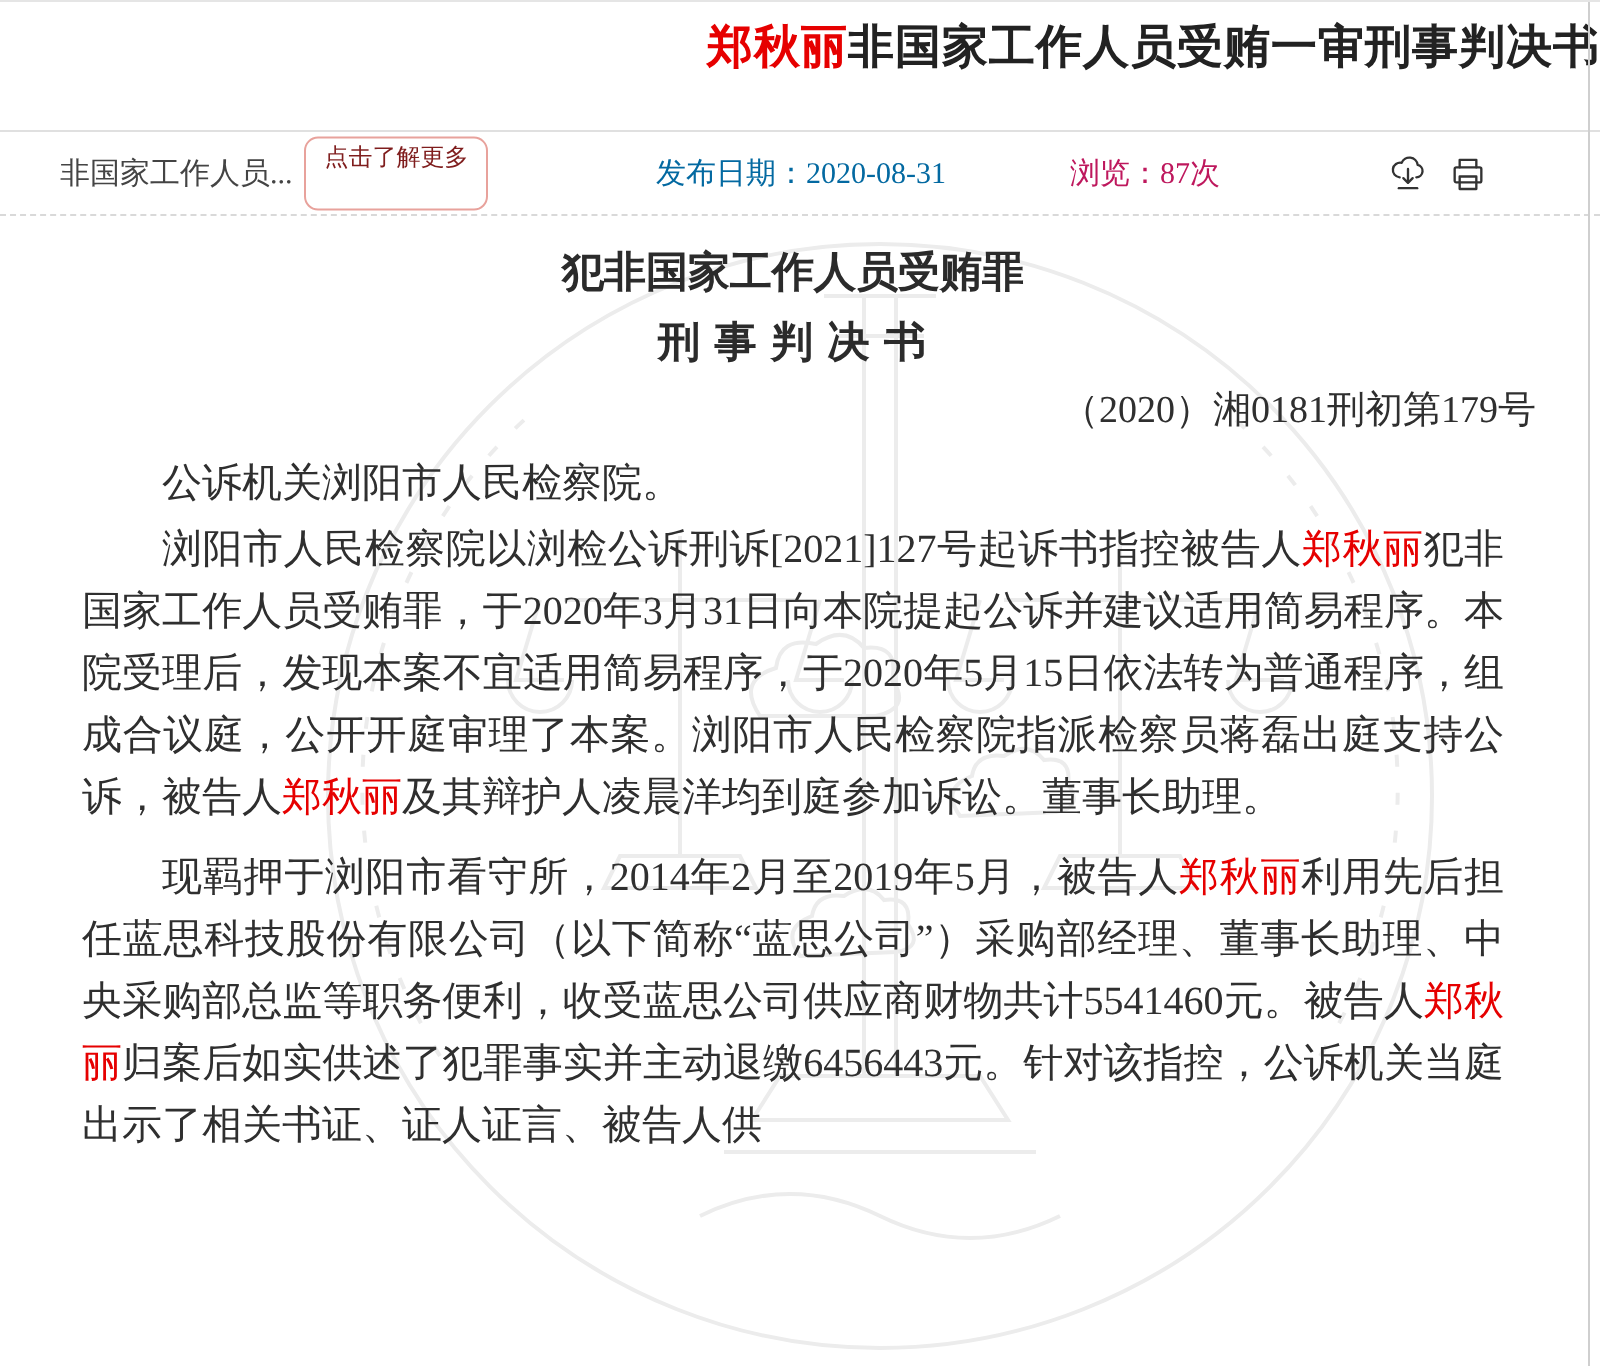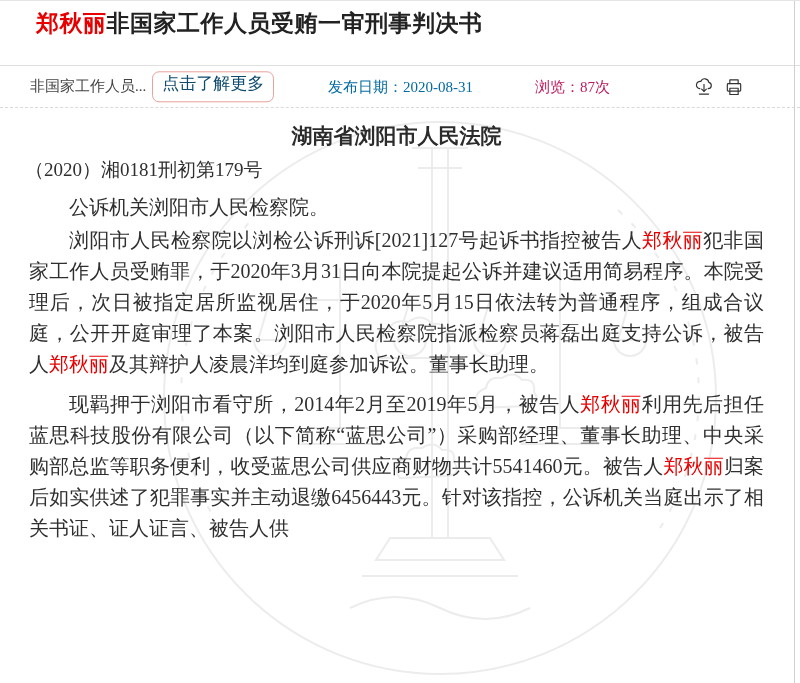--- a/index.html
+++ b/index.html
@@ -8,65 +8,65 @@
     font-family: "Liberation Serif", "DejaVu Serif", serif;
     color: #333;
     position: relative;
     border-top: 1px solid #e5e5e5;
   }
   :root { --hl: #e60000; }
 
   
   .title-wrap {
     height: 64px;
-    display: flex; align-items: flex-start; justify-content: flex-start;
+    display: flex; align-items: flex-start; justify-content: flex-end;
     padding-top: 7px;
     margin-left: 36px;
   }
   .page-title {
     font-size: 23px; font-weight: bold; color: #222;
     letter-spacing: 0.5px; white-space: nowrap;
   }
   .page-title .hl { color: var(--hl); }
 
   
   .meta-bar {
     position: relative; height: 43px;
     border-top: 1px solid #e0e0e0;
     border-bottom: 1px dashed #d9d9d9;
     font-size: 15px; color: #444;
   }
   .meta-item { position: absolute; top: 50%; transform: translateY(-50%); white-space: nowrap; }
   .meta-left { left: 30px; display: flex; align-items: center; gap: 6px; }
   .more-btn {
-    font-family: inherit; font-size: 17px; color: #0c4a6e;
+    font-family: inherit; font-size: 12px; color: #7f1d1d;
     background: #fff; border: 1px solid #e8a29c; border-radius: 7px;
-    padding: 2px 9px 7px; cursor: pointer; line-height: 1.2;
+    padding: 2px 9px 19px; cursor: pointer; line-height: 1.2;
   }
   .meta-date { left: 328px; color: #0369a1; }
   .meta-views { left: 535px; color: #be185d; }
   .meta-icons { right: 56px; display: flex; align-items: center; gap: 10px; }
   .icon-btn { width: 20px; height: 20px; cursor: pointer; display: inline-flex; }
   .icon-btn svg { width: 100%; height: 100%; stroke: #333; fill: none; stroke-width: 1.4; stroke-linecap: round; stroke-linejoin: round; }
 
   
   .doc {
     position: relative;
     padding: 14px 32px 0 25px;
   }
   .doc-text { position: relative; z-index: 1; }
   .court-name { text-align: center; font-size: 21px; font-weight: bold; color: #2b2b2b; }
   .doc-type   { text-align: center; font-size: 21px; font-weight: bold; color: #2b2b2b; margin-top: 7px; letter-spacing: 1px; }
-  .case-no    { text-align: left; font-size: 19px; color: #2f2f2f; margin-top: 7px; }
+  .case-no    { text-align: right; font-size: 19px; color: #2f2f2f; margin-top: 7px; }
 
   .doc-body { margin-top: 9px; }
   .doc-para {
     font-size: 20px; line-height: 31px; color: #2f2f2f;
     text-align: justify; text-justify: inter-ideograph;
-    text-indent: 2em; margin: 2px 4px;
+    text-indent: 2em; margin: 2px 16px;
   }
   .doc-para:last-child { margin-top: 9px; }
   .doc-para .hl { color: var(--hl); }
 
   
   .watermark {
     position: absolute; left: 150px; top: 0px; width: 580px; height: 580px;
     z-index: 0; pointer-events: none;
   }
   .watermark svg { width: 100%; height: 100%; }
@@ -144,23 +144,24 @@
       <path d="M330 300 q-10 -14 6 -20 q2 -12 16 -10 q12 -8 20 2 q14 -2 12 12 q8 12 -6 14 z"></path>
       <path d="M250 370 q-10 -14 6 -20 q2 -12 16 -10 q12 -8 20 2 q14 -2 12 12 q8 12 -6 14 z"></path>
 
       <path d="M240 430 h100 l14 22 h-128 z"></path>
       <line x1="212" y1="468" x2="368" y2="468"></line>
       <path d="M200 500 q45 -22 90 0 q45 22 90 0"></path>
     </svg>
   </div>
 
   <div class="doc-text">
-    <div class="court-name">湖南省浏阳市人民法院</div>
+    <div class="court-name">犯非国家工作人员受贿罪</div>
+    <div class="doc-type">刑 事 判 决 书</div>
     <div class="case-no">（2020）湘0181刑初第179号</div>
     <div class="doc-body">
         <p class="doc-para"><span>公诉机关浏阳市人民检察院。</span></p>
-        <p class="doc-para"><span>浏阳市人民检察院以浏检公诉刑诉[2021]127号起诉书指控被告人</span><span class="hl">郑秋丽</span><span>犯非国家工作人员受贿罪，于2020年3月31日向本院提起公诉并建议适用简易程序。本院受理后，次日被指定居所监视居住，于2020年5月15日依法转为普通程序，组成合议庭，公开开庭审理了本案。浏阳市人民检察院指派检察员蒋磊出庭支持公诉，被告人</span><span class="hl">郑秋丽</span><span>及其辩护人凌晨洋均到庭参加诉讼。董事长助理。</span></p>
+        <p class="doc-para"><span>浏阳市人民检察院以浏检公诉刑诉[2021]127号起诉书指控被告人</span><span class="hl">郑秋丽</span><span>犯非国家工作人员受贿罪，于2020年3月31日向本院提起公诉并建议适用简易程序。本院受理后，发现本案不宜适用简易程序，于2020年5月15日依法转为普通程序，组成合议庭，公开开庭审理了本案。浏阳市人民检察院指派检察员蒋磊出庭支持公诉，被告人</span><span class="hl">郑秋丽</span><span>及其辩护人凌晨洋均到庭参加诉讼。董事长助理。</span></p>
         <p class="doc-para"><span>现羁押于浏阳市看守所，2014年2月至2019年5月，被告人</span><span class="hl">郑秋丽</span><span>利用先后担任蓝思科技股份有限公司（以下简称“蓝思公司”）采购部经理、董事长助理、中央采购部总监等职务便利，收受蓝思公司供应商财物共计5541460元。被告人</span><span class="hl">郑秋丽</span><span>归案后如实供述了犯罪事实并主动退缴6456443元。针对该指控，公诉机关当庭出示了相关书证、证人证言、被告人供</span></p>
       </div>
   </div>
 </div>
 
 <div class="page-edge"></div>
 
 </body></html>

